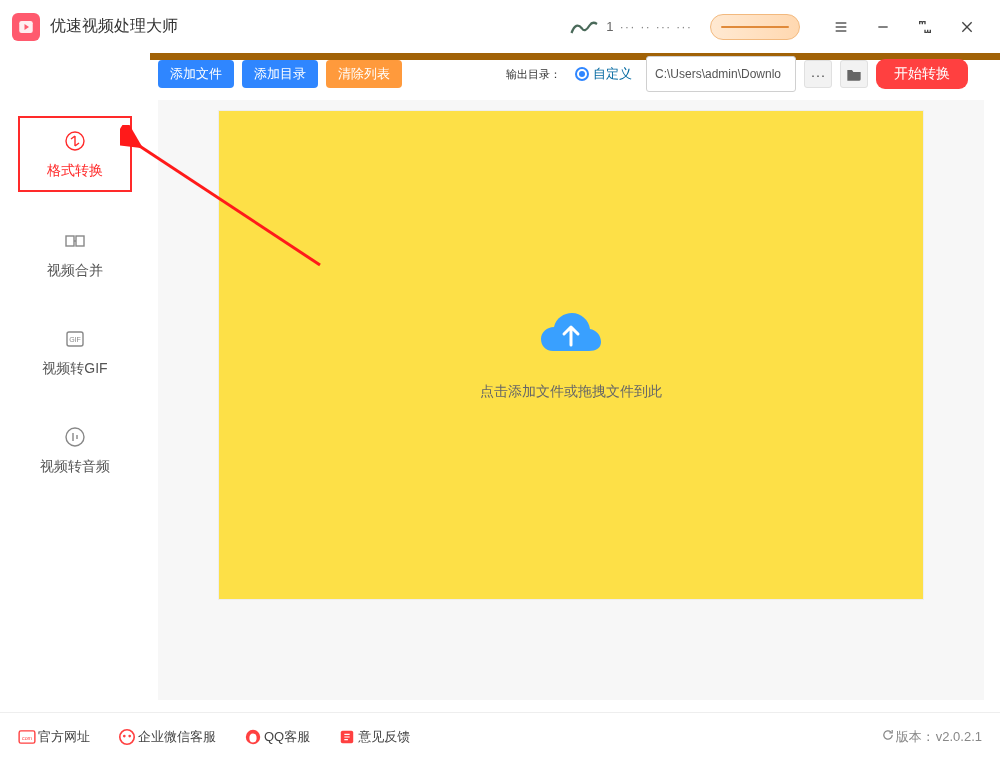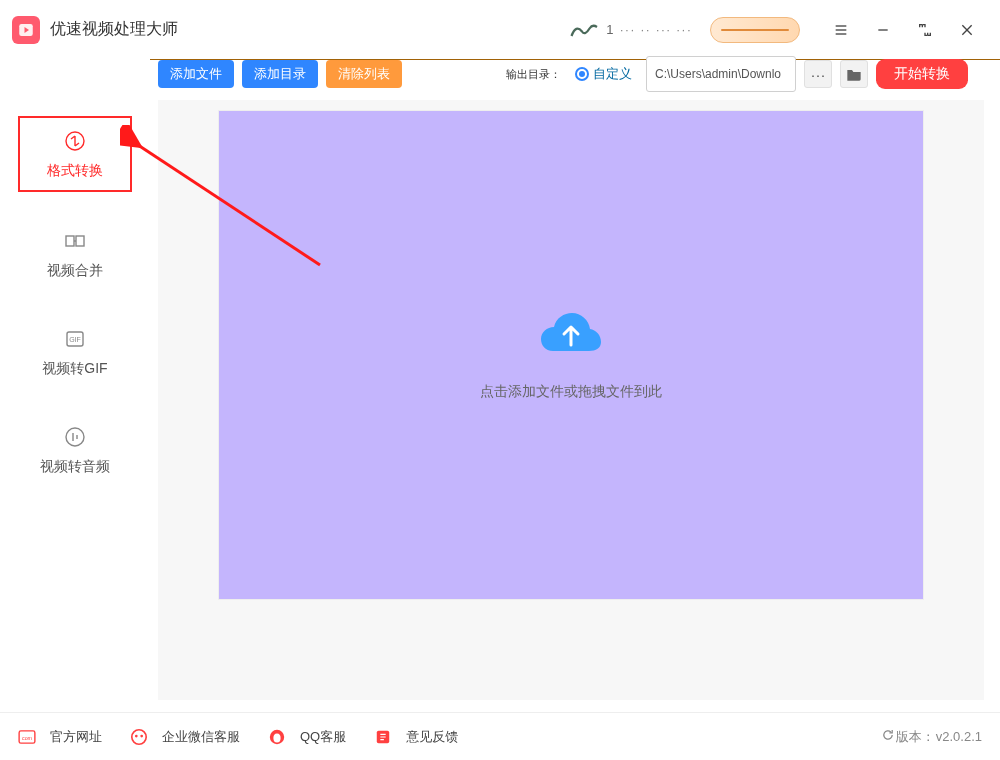--- a/index.html
+++ b/index.html
@@ -1,18 +1,18 @@
 <!DOCTYPE html>
 <html><head>
 <meta charset="utf-8">
 <style>
 * { margin:0; padding:0; box-sizing:border-box; font-family:"Microsoft YaHei","PingFang SC",Arial,sans-serif; }
 body { width:1000px; height:760px; background:#fff; overflow:hidden; position:relative; }
 
-.titlebar { height:60px; display:flex; align-items:center; padding:0 12px; border-bottom:1px solid #a16207; }
+.titlebar { height:60px; display:flex; align-items:center; padding:0 12px; border-bottom:7px solid #a16207; }
 .logo { width:28px; height:28px; border-radius:6px; background:#ff5a6e; display:flex; align-items:center; justify-content:center; margin-right:10px; }
 .app-title { font-size:16px; color:#333; flex:0 0 auto; }
 .titlebar-spacer { flex:1; }
 .user-glyph { display:flex; align-items:center; gap:6px; margin-right:18px; color:#666; font-size:13px; }
 .user-glyph svg { width:30px; height:22px; }
 .user-dots { letter-spacing:1px; color:#888; }
 .pill { width:90px; height:26px; border-radius:13px; background:linear-gradient(90deg,#ffe9d2,#ffd8b0); border:1px solid #f2b97e; margin-right:20px; position:relative; }
 .pill::after { content:""; position:absolute; left:10px; right:10px; top:50%; height:2px; background:#e08a3a; border-radius:2px; transform:translateY(-50%); }
 .win-btn { width:22px; height:22px; display:flex; align-items:center; justify-content:center; color:#444; margin:0 10px; cursor:pointer; }
 .win-btn svg { width:16px; height:16px; }
@@ -31,28 +31,28 @@
 
 .sidebar { position:absolute; left:0; top:48px; width:150px; bottom:48px; background:#fff; padding-top:50px; }
 .side-item { width:114px; margin:18px auto 26px; text-align:center; cursor:pointer; padding:10px 0; }
 .side-item.active { border:2px solid #ff2a2a; }
 .side-item .ic { width:26px; height:26px; margin:0 auto 8px; display:flex; align-items:center; justify-content:center; color:#888; }
 .side-item.active .ic, .side-item.active .lbl { color:#ff2a2a; }
 .side-item .lbl { font-size:14px; color:#555; }
 .side-item.active .ic svg circle, .side-item.active .ic svg path { stroke:#ff2a2a; }
 
 .canvas-area { position:absolute; left:158px; right:16px; top:100px; bottom:60px; background:#f7f7f7; }
-.drop-panel { position:absolute; left:60px; right:60px; top:10px; bottom:100px; background:#c4b5fd; border:1px solid #eee; display:flex; flex-direction:column; align-items:center; justify-content:center; gap:20px; }
+.drop-panel { position:absolute; left:60px; right:60px; top:10px; bottom:100px; background:#fde047; border:1px solid #eee; display:flex; flex-direction:column; align-items:center; justify-content:center; gap:20px; }
 .cloud { color:#39a0ff; }
 .drop-text { font-size:14px; color:#666; }
 
 .arrow { position:absolute; left:120px; top:125px; pointer-events:none; }
 
 .footer { position:absolute; left:0; right:0; bottom:0; height:48px; border-top:1px solid #eee; display:flex; align-items:center; padding:0 18px; font-size:13px; color:#444; }
-.foot-item { display:flex; align-items:flex-start; gap:14px; margin-right:28px; cursor:pointer; }
+.foot-item { display:flex; align-items:flex-start; gap:2px; margin-right:28px; cursor:pointer; }
 .foot-spacer { flex:1; }
 .foot-ic { width:18px; height:18px; display:flex; align-items:center; justify-content:center; }
 .ver { color:#888; display:flex; align-items:center; gap:1px; }
 </style>
 </head>
 <body>
 
 <div class="titlebar">
   <div class="logo">
     <svg viewBox="0 0 24 24" width="18" height="18">

